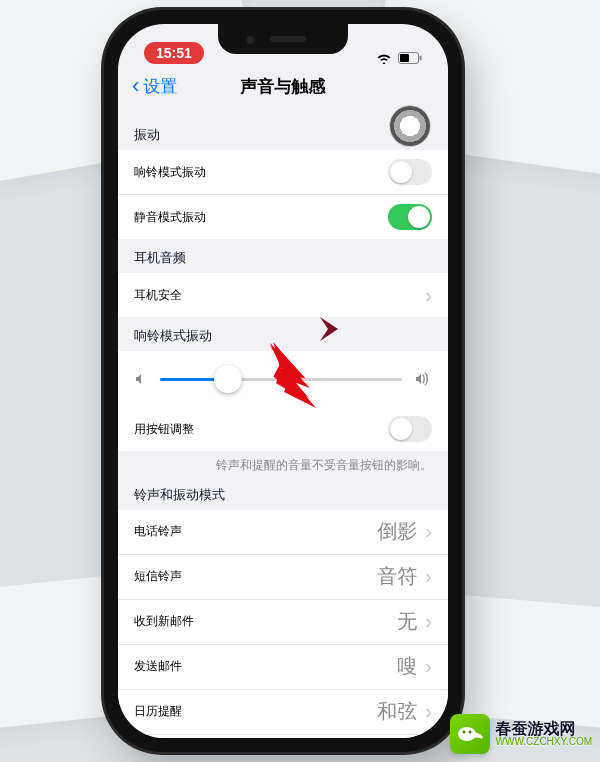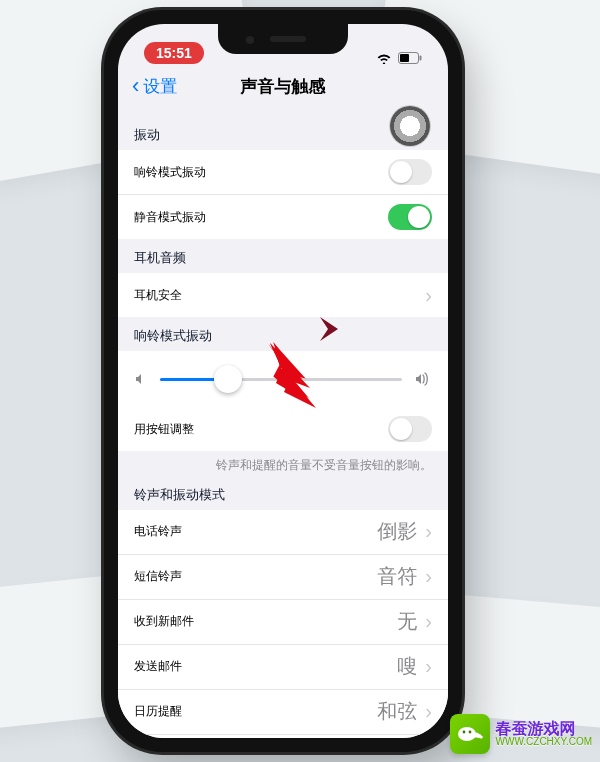--- a/index.html
+++ b/index.html
@@ -65,21 +65,21 @@
   .thumb{position:absolute;top:0;width:28px;height:28px;border-radius:50%;background:#fff;box-shadow:0 2px 4px rgba(0,0,0,0.25),0 0 0 0.5px rgba(0,0,0,0.05);transform:translateX(-50%);}
 
   
   .arrow{position:absolute;z-index:60;}
 
   
   .wm{position:absolute;right:8px;bottom:8px;display:flex;align-items:center;gap:6px;z-index:200;}
   .wm-icon{width:40px;height:40px;border-radius:8px;background:linear-gradient(135deg,#7AD400,#58B300);display:flex;align-items:center;justify-content:center;box-shadow:0 3px 5px rgba(0,0,0,0.15);}
   .wm-icon svg{display:block;}
   .wm-text{display:flex;flex-direction:column;line-height:1;}
-  .wm-cn{font-size:16px;font-weight:700;color:#6d28d9;text-shadow:0 1px 1px #fff;}
+  .wm-cn{font-size:16px;font-weight:700;color:#0f172a;text-shadow:0 1px 1px #fff;}
   .wm-en{font-size:10px;color:#5BA800;text-shadow:0 1px 1px #fff;}
 </style>
 </head>
 <body>
 
 <div class="scene">
   <div class="bgshape bg1"></div>
   <div class="bgshape bg2"></div>
   <div class="bgshape bg3"></div>
   <div class="bgshape bg4"></div>

